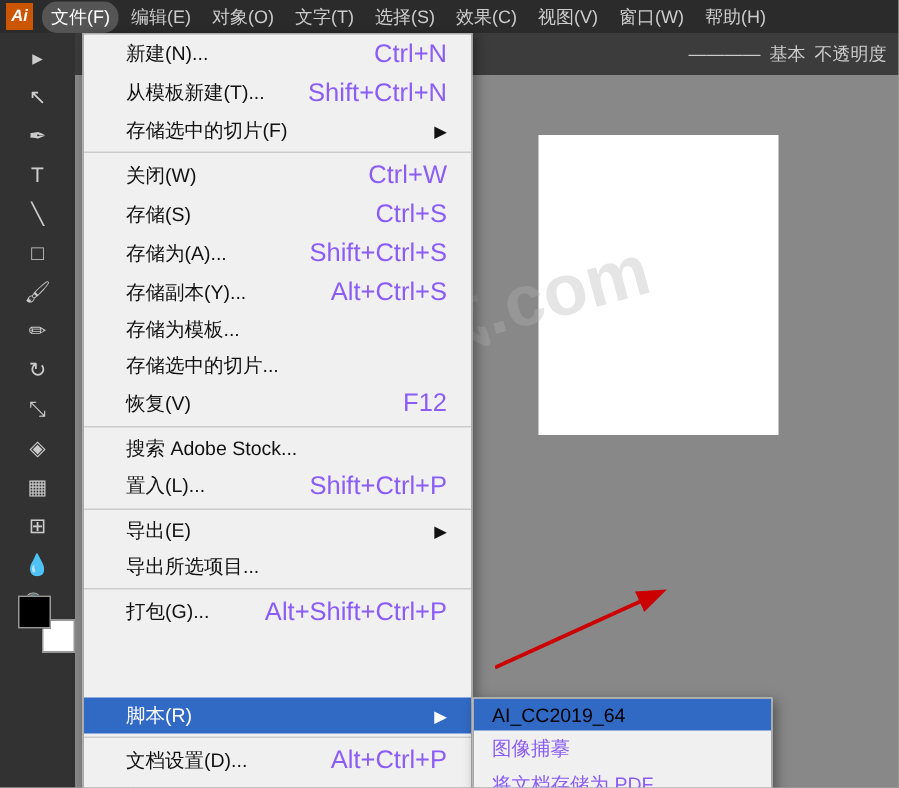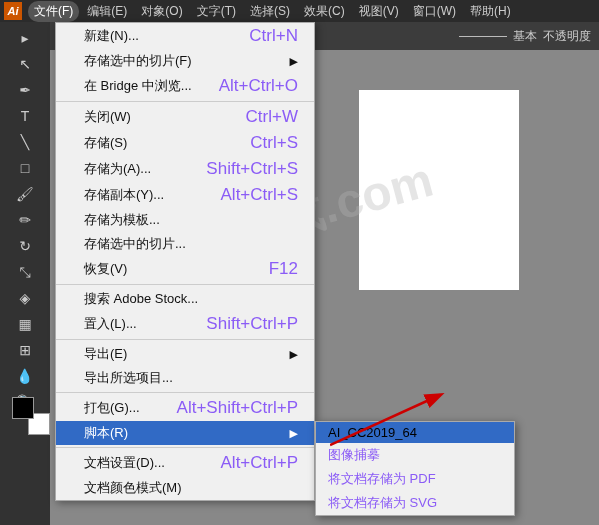--- a/index.html
+++ b/index.html
@@ -180,20 +180,21 @@
       padding: 3px 16px 3px 12px;
       cursor: pointer;
       color: #111;
       font-size: 13px;
       position: relative;
       white-space: nowrap;
     }
     .menu-item:hover, .menu-item.highlighted {
       background: #0078d7;
       color: #fff;
+      margin-top: 44px;
     }
     .menu-item.highlighted { background: #316ac5; color: #fff; }
     .menu-item .shortcut {
       margin-left: auto;
       color: #8b5cf6;
       font-size: 17px;
       padding-left: 20px;
     }
     .menu-item .arrow {
       margin-left: auto;
@@ -302,27 +303,27 @@
 </div>
 
 <div class="dropdown-menu">
   <div class="menu-item">
     <span class="check"></span>
     <span>新建(N)...</span>
     <span class="shortcut">Ctrl+N</span>
   </div>
   <div class="menu-item">
     <span class="check"></span>
+    <span>从模板新建(T)...</span>
+    <span class="shortcut">Shift+Ctrl+N</span>
+  </div>
+  <div class="menu-item">
+    <span class="check"></span>
     <span>存储选中的切片(F)</span>
     <span class="arrow">▶</span>
-  </div>
-  <div class="menu-item">
-    <span class="check"></span>
-    <span>在 Bridge 中浏览...</span>
-    <span class="shortcut">Alt+Ctrl+O</span>
   </div>
   <div class="menu-separator"></div>
   <div class="menu-item">
     <span class="check"></span>
     <span>关闭(W)</span>
     <span class="shortcut">Ctrl+W</span>
   </div>
   <div class="menu-item">
     <span class="check"></span>
     <span>存储(S)</span>

